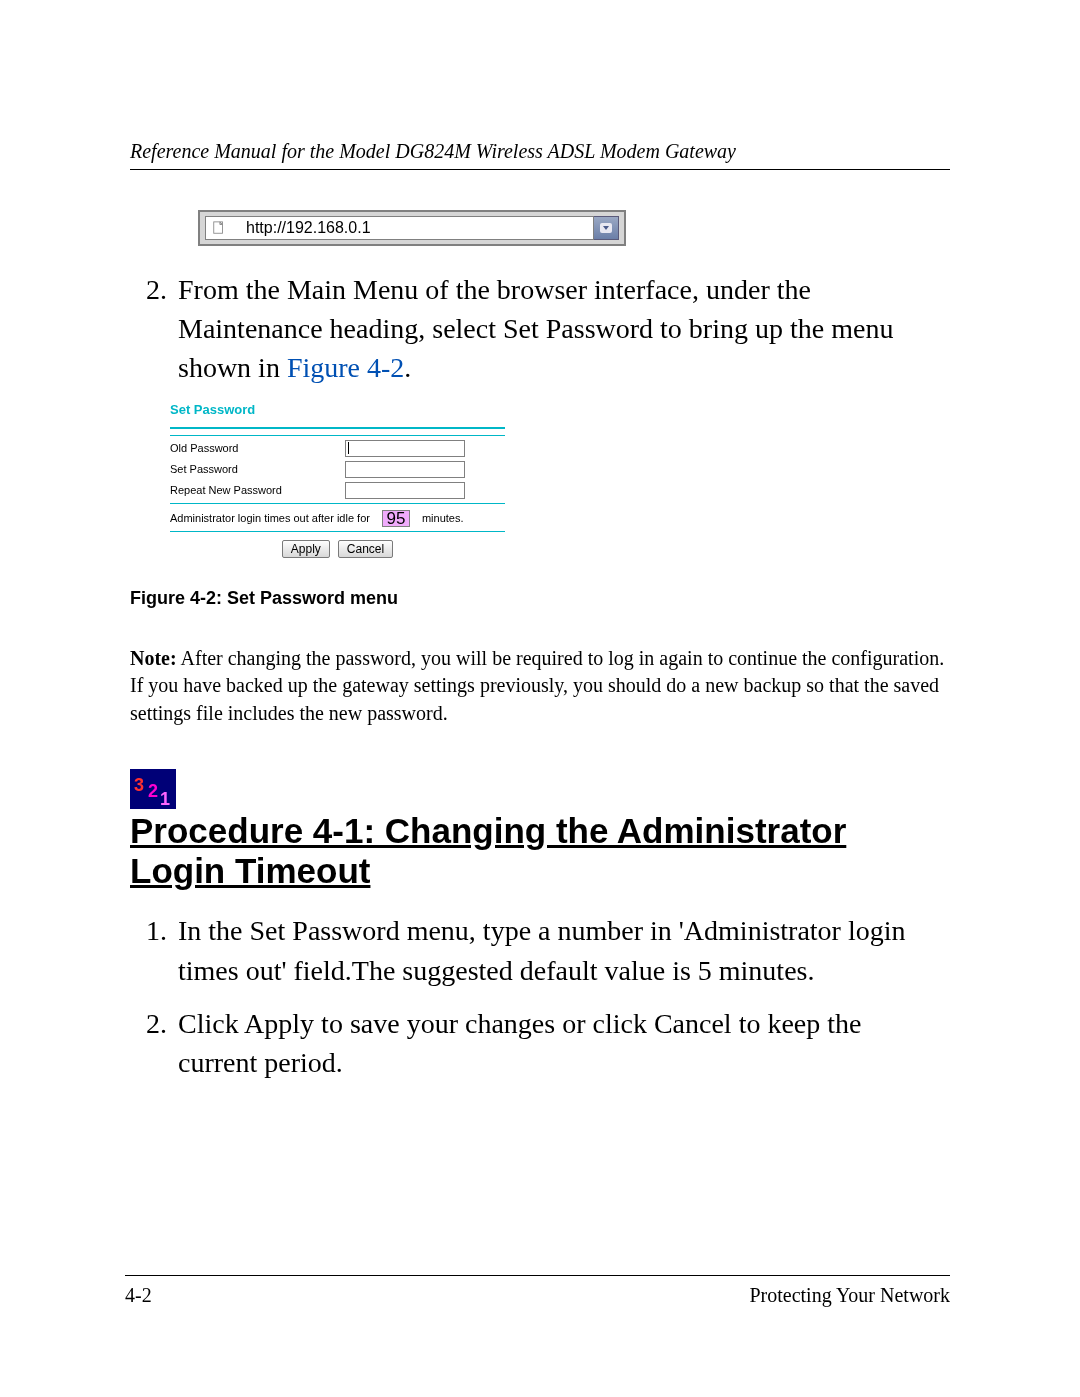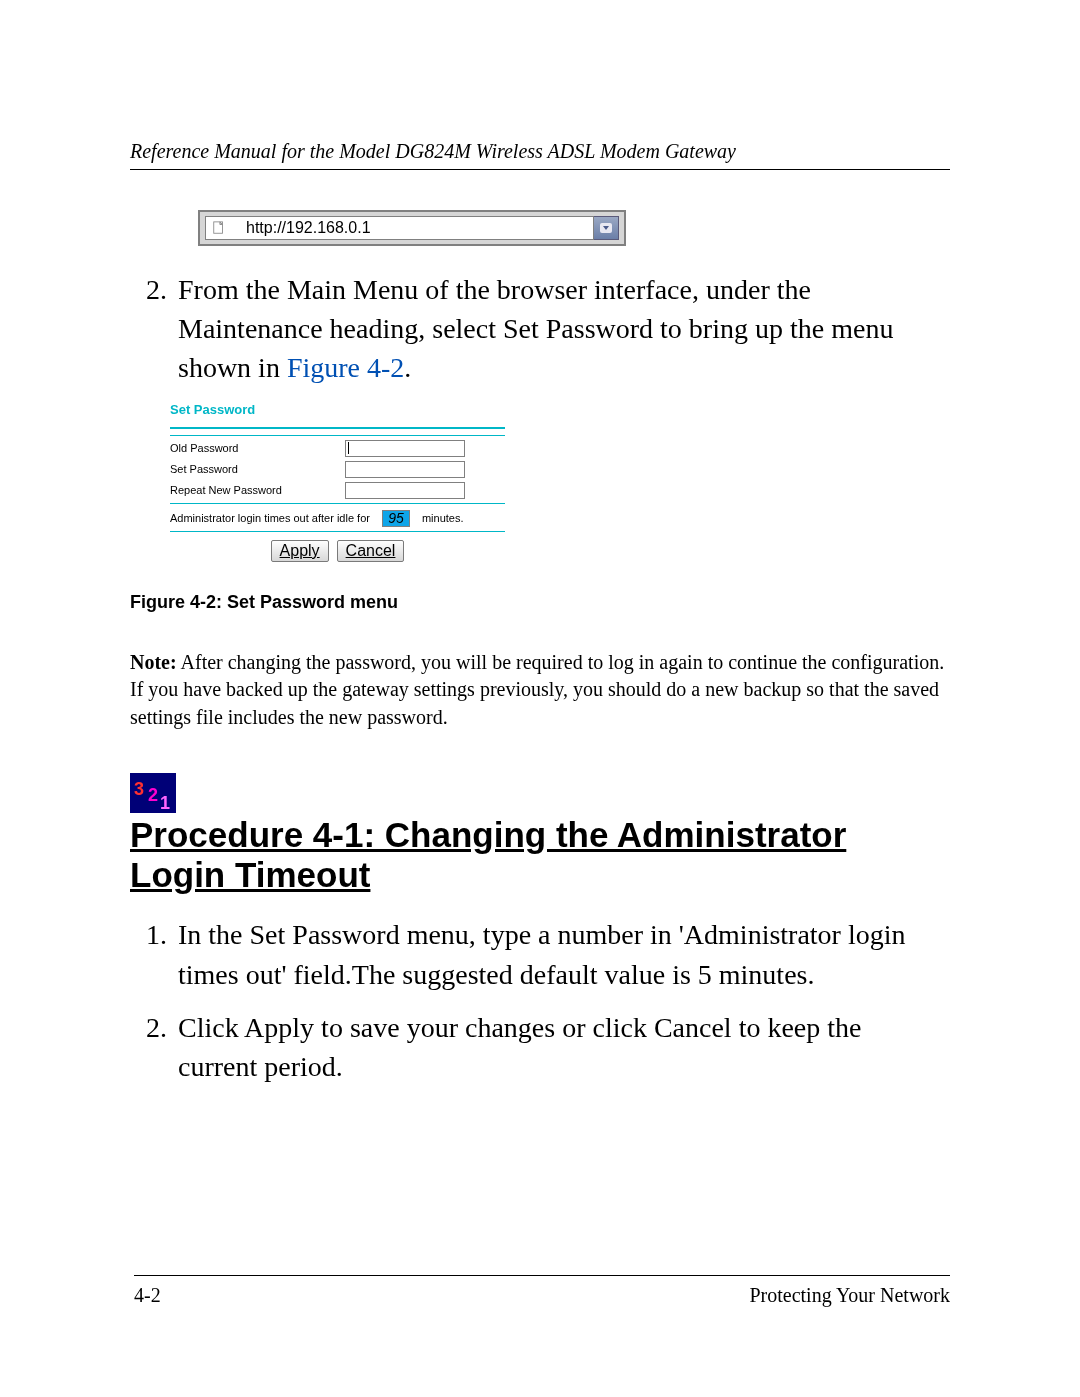--- a/index.html
+++ b/index.html
@@ -120,42 +120,40 @@
   .sp-timeout {
     margin: 6px 0 4px 0;
     display:flex;
     align-items:center;
     gap:12px;
   }
   .sp-timeout .tiny {
     width: 28px;
     height: 17px;
     border: 1px solid #808080;
-    background:#0ea5e9;
-    font-family: Arial, Helvetica, sans-serif;
-    font-size: 14px;
+    background:#f0abfc;
+    font-family: Arial, Helvetica, sans-serif;
+    font-size: 17px;
     text-align:center;
     line-height:15px;
     box-sizing: border-box;
-    font-style: italic;
   }
   .sp-btnrow {
     display:flex;
     justify-content:center;
     gap:8px;
     margin-top:8px;
   }
   .sp-btn {
     background: linear-gradient(#fefefe, #d8d8d8);
     border: 1px solid #7a7a7a;
     font-family: Arial, Helvetica, sans-serif;
-    font-size: 16px;
+    font-size: 12px;
     padding: 1px 8px;
     border-radius: 2px;
-    text-decoration: underline;
   }
   .fig-caption {
     font-family: Arial, Helvetica, sans-serif;
     font-weight: bold;
     font-size: 18px;
     margin: 30px 0 36px 0;
   }
   .note-para {
     font-size: 20px;
     line-height: 1.38;
@@ -179,21 +177,21 @@
     margin: 2px 0 20px 0;
     text-decoration: underline;
   }
   .body-para {
     font-size: 20px;
     line-height: 1.4;
     margin: 0 0 18px 0;
   }
   .footer {
     position: absolute;
-    left: 134px;
+    left: 125px;
     right: 130px;
     bottom: 90px;
   }
   .footer-line {
     border-top: 1.5px solid #000;
     padding-top: 8px;
     display: flex;
     justify-content: space-between;
     font-size: 20px;
   }

